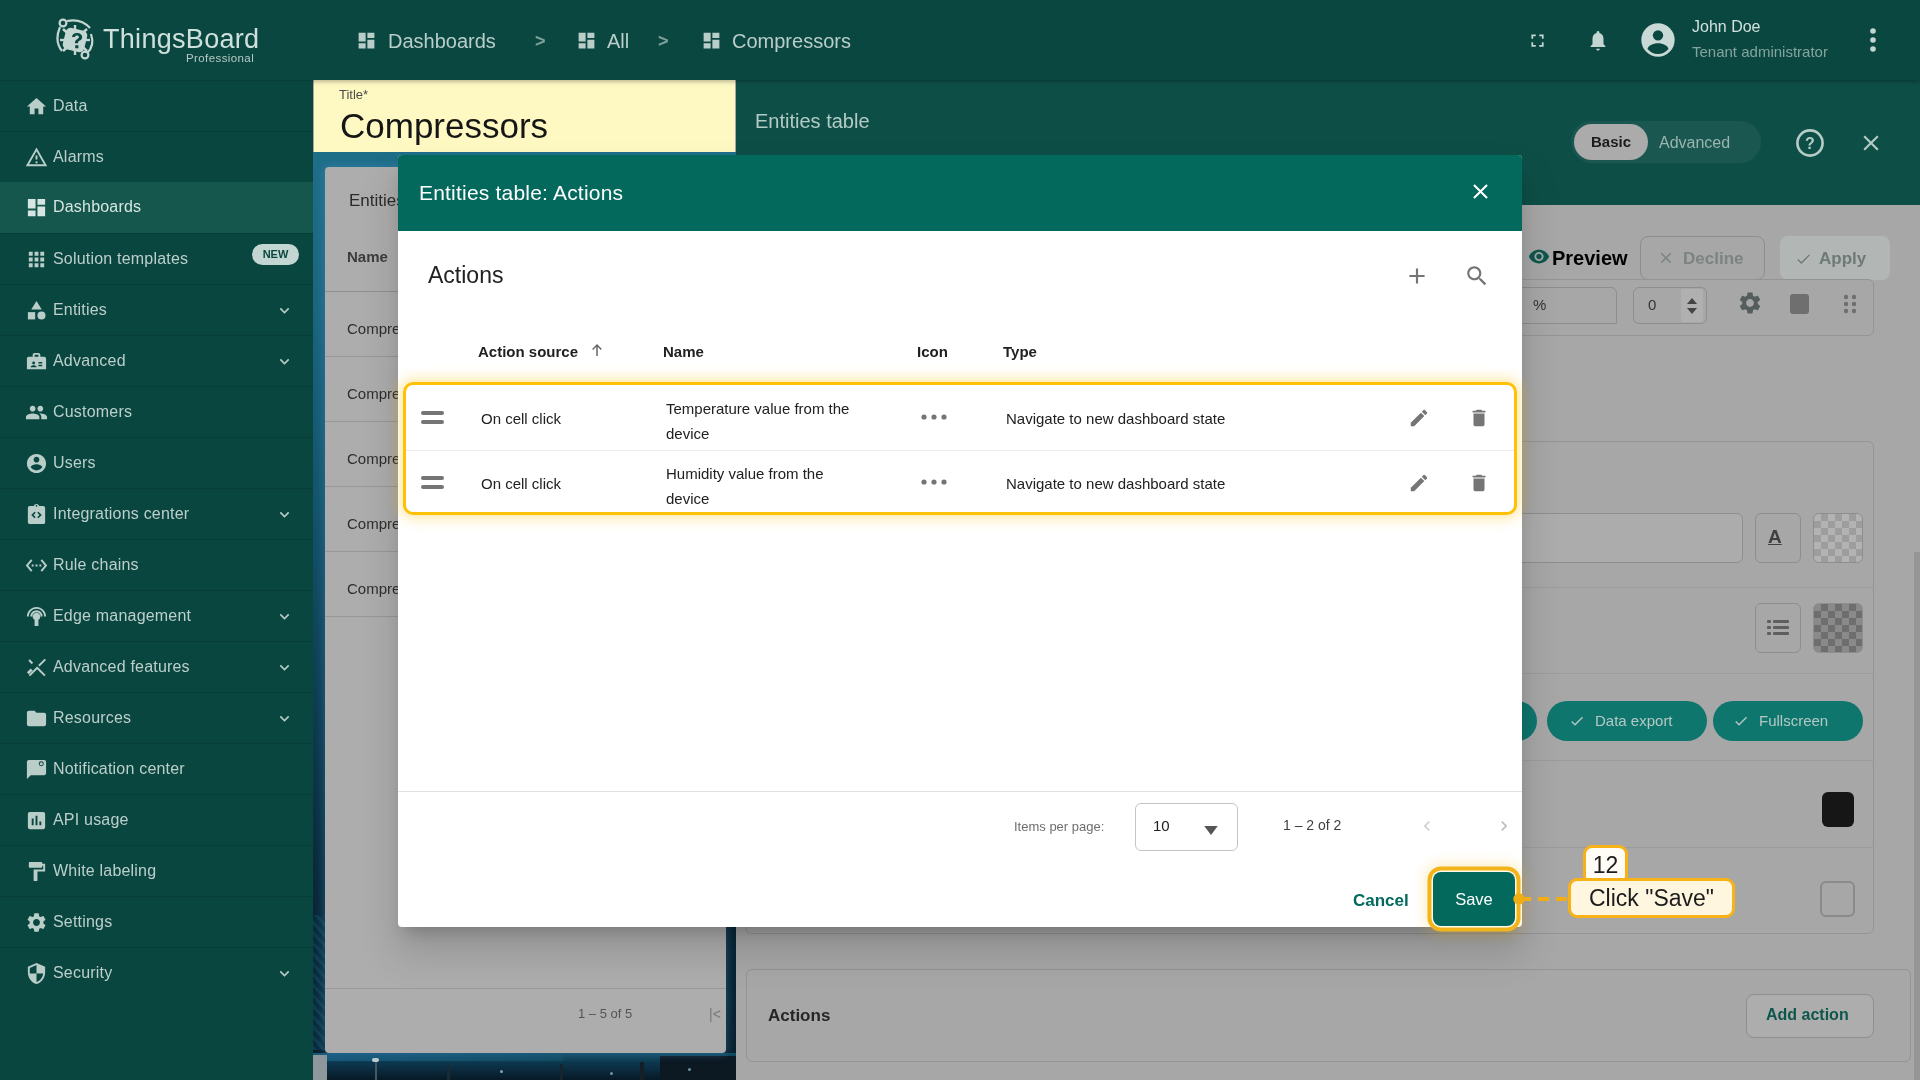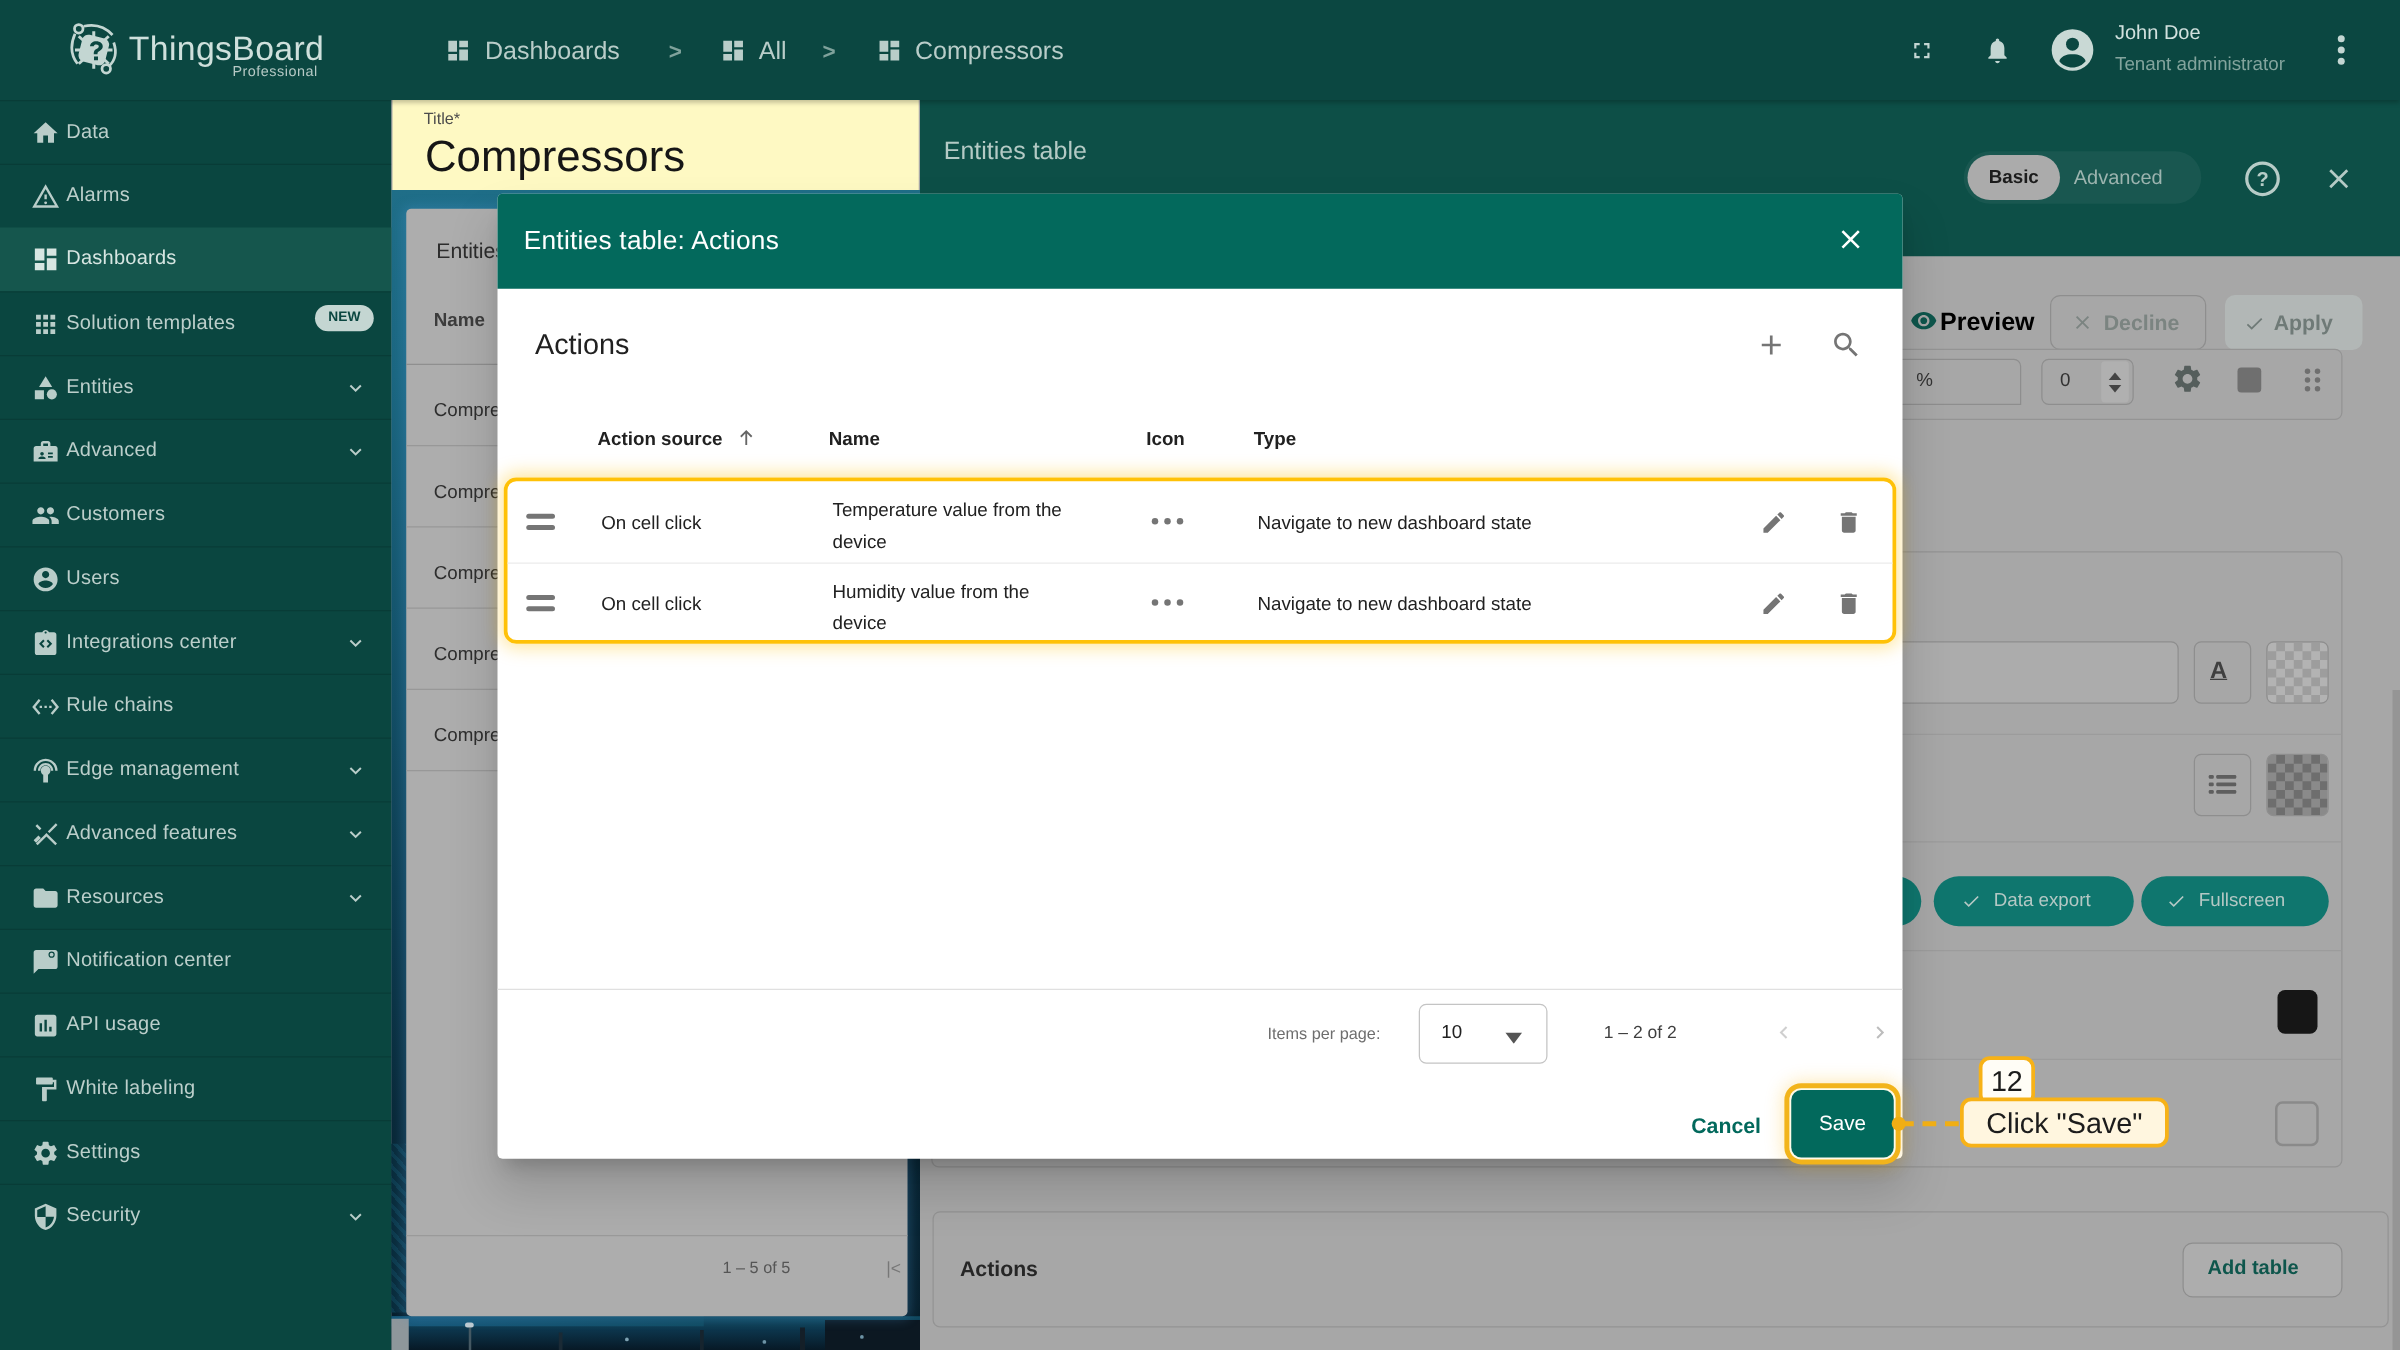--- a/index.html
+++ b/index.html
@@ -204,21 +204,21 @@
 </div>
 
 <div class="ab" style="left:746px;top:760px;width:1127px;height:1px;background:#9c9c9c;"></div>
 <div class="ab" style="left:1822px;top:792px;width:32px;height:35px;background:#161616;border-radius:6px;"></div>
 <div class="ab" style="left:746px;top:847px;width:1127px;height:1px;background:#9c9c9c;"></div>
 <div class="ab" style="left:1820px;top:881px;width:35px;height:36px;border:2px solid #8a8a8a;border-radius:6px;"></div>
 
 <div class="ab panel" style="left:746px;top:969px;width:1165px;height:93px;"></div>
 <div class="ab" style="left:768px;top:1006px;font-size:17px;font-weight:bold;color:#262626;">Actions</div>
 <div class="ab" style="left:1746px;top:994px;width:128px;height:44px;border:1px solid #8e8e8e;border-radius:8px;background:#adadad;"></div>
-<div class="ab" style="left:1766px;top:1006px;font-size:16px;font-weight:bold;color:#0e564c;">Add table</div>
+<div class="ab" style="left:1766px;top:1006px;font-size:16px;font-weight:bold;color:#0e564c;">Add action</div>
 <div class="ab" style="left:1914px;top:552px;width:6px;height:528px;background:#959595;"></div>
 
 <div class="ab topbar" style="box-shadow:0 2px 4px rgba(0,0,0,.25);"></div>
 
 <div class="ab" style="left:53px;top:13px;width:46px;height:50px;">
 <svg width="46" height="50" viewBox="0 0 46 50">
  <g stroke="#c3d6d2" stroke-width="2.2" fill="none">
   <circle cx="10" cy="10" r="3.4"></circle>
   <circle cx="32" cy="42" r="3.4"></circle>
   <path d="M14 8 Q28 5 37 15"></path>

